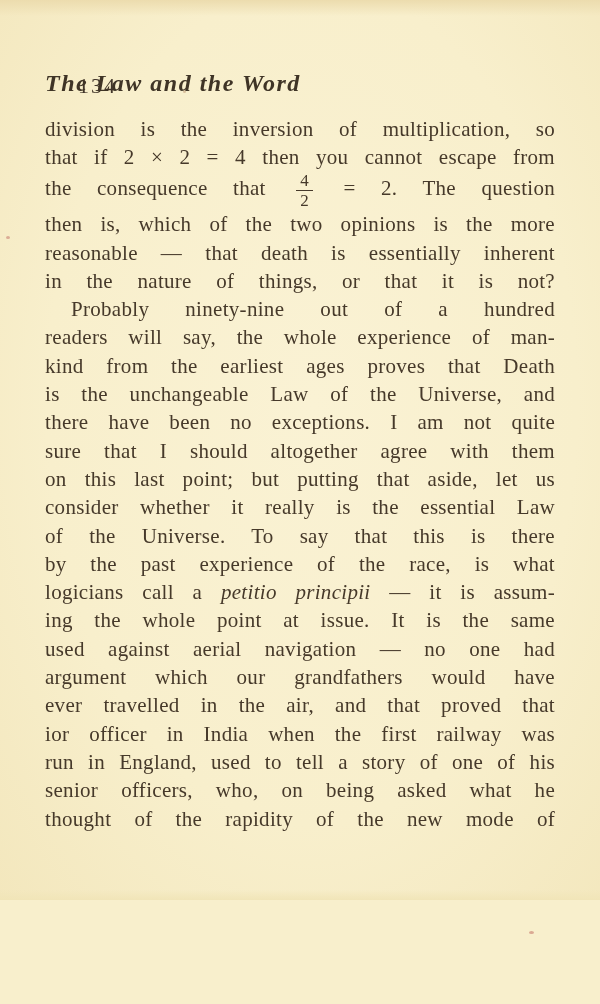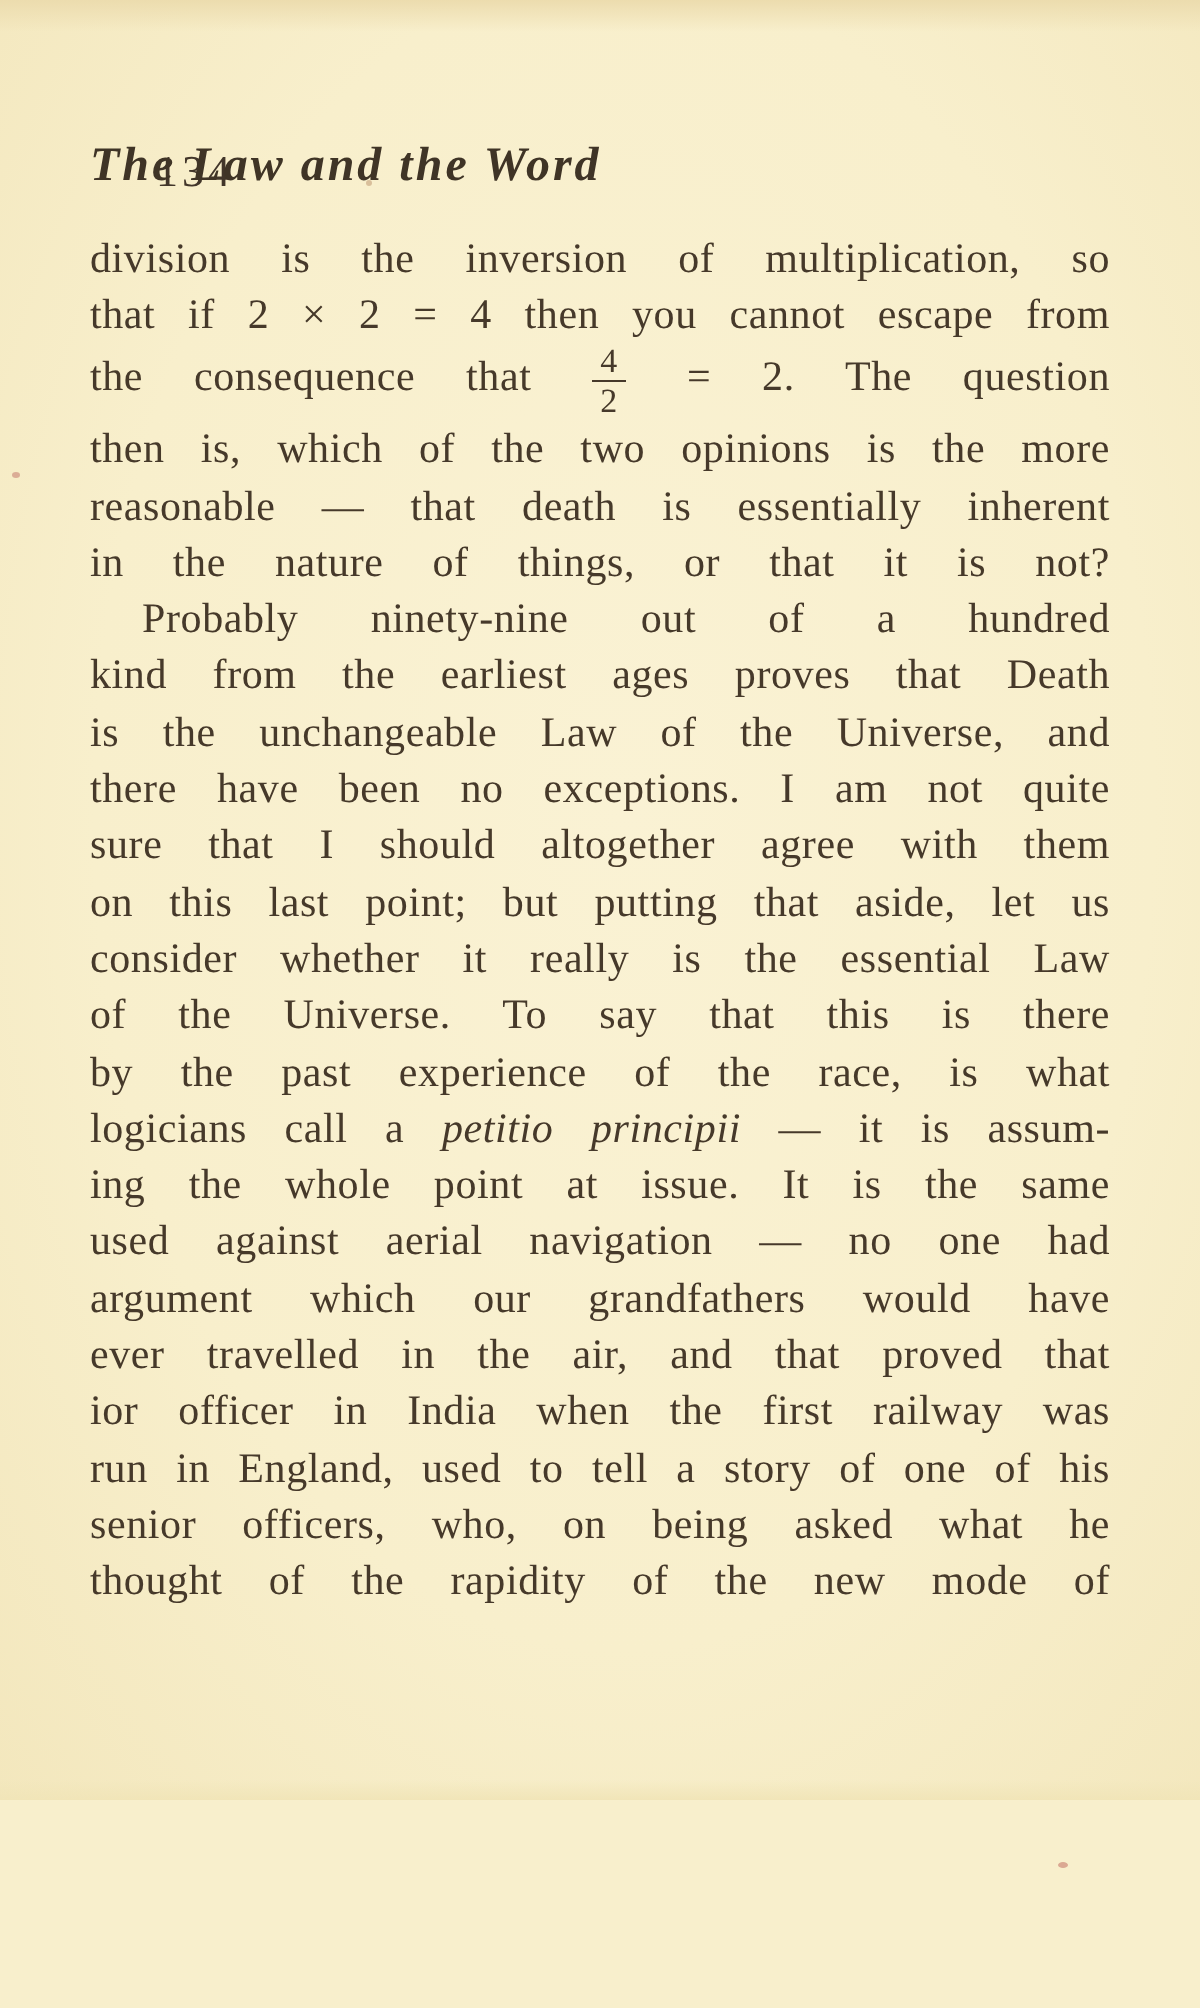--- a/index.html
+++ b/index.html
@@ -108,20 +108,21 @@
   </div>
 
   <div class="body-text">
       <div class="line"><span>division is the inversion of multiplication, so</span></div>
       <div class="line"><span>that if 2 × 2 = 4 then you cannot escape from</span></div>
       <div class="line"><span>the consequence that</span> <span class="frac"><span class="num">4</span><span class="den">2</span></span> <span>= 2. The question</span></div>
       <div class="line"><span>then is, which of the two opinions is the more</span></div>
       <div class="line"><span>reasonable — that death is essentially inherent</span></div>
       <div class="line"><span>in the nature of things, or that it is not?</span></div>
       <div class="line indent"><span>Probably ninety-nine out of a hundred</span></div>
+      <div class="line"><span>readers will say, the whole experience of man-</span></div>
       <div class="line"><span>kind from the earliest ages proves that Death</span></div>
       <div class="line"><span>is the unchangeable Law of the Universe, and</span></div>
       <div class="line"><span>there have been no exceptions. I am not quite</span></div>
       <div class="line"><span>sure that I should altogether agree with them</span></div>
       <div class="line"><span>on this last point; but putting that aside, let us</span></div>
       <div class="line"><span>consider whether it really is the essential Law</span></div>
       <div class="line"><span>of the Universe. To say that this is there</span></div>
       <div class="line"><span>by the past experience of the race, is what</span></div>
       <div class="line"><span>logicians call a </span><span class="it">petitio principii</span><span> — it is assum-</span></div>
       <div class="line"><span>ing the whole point at issue. It is the same</span></div>

